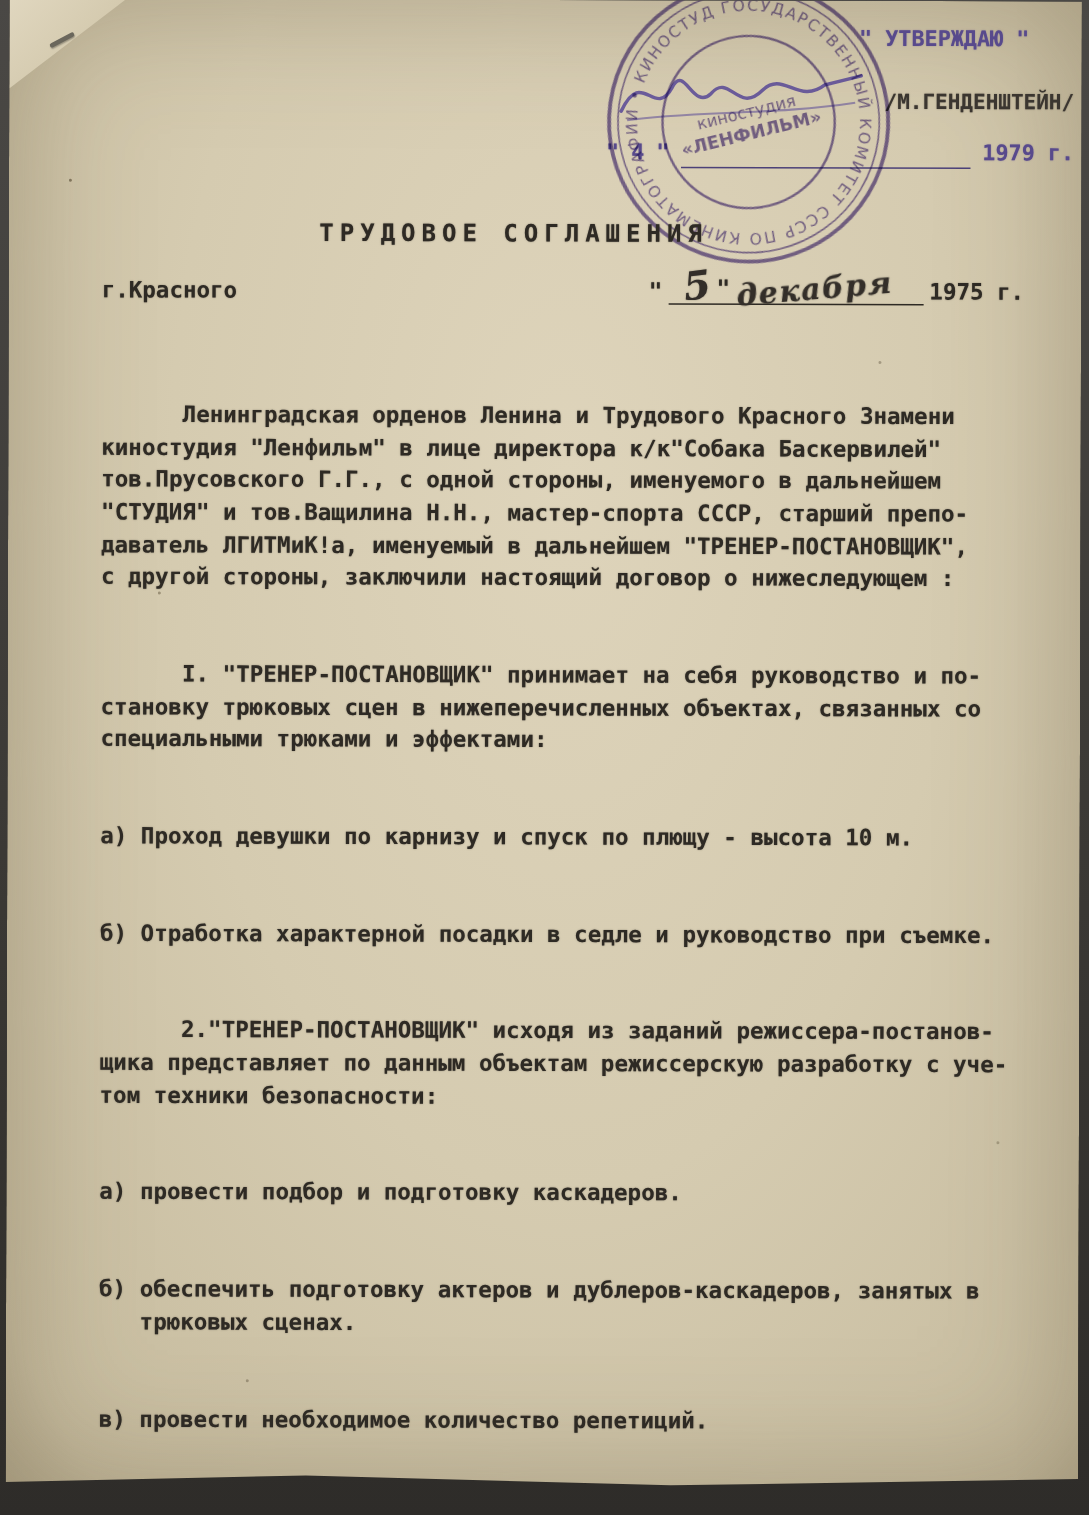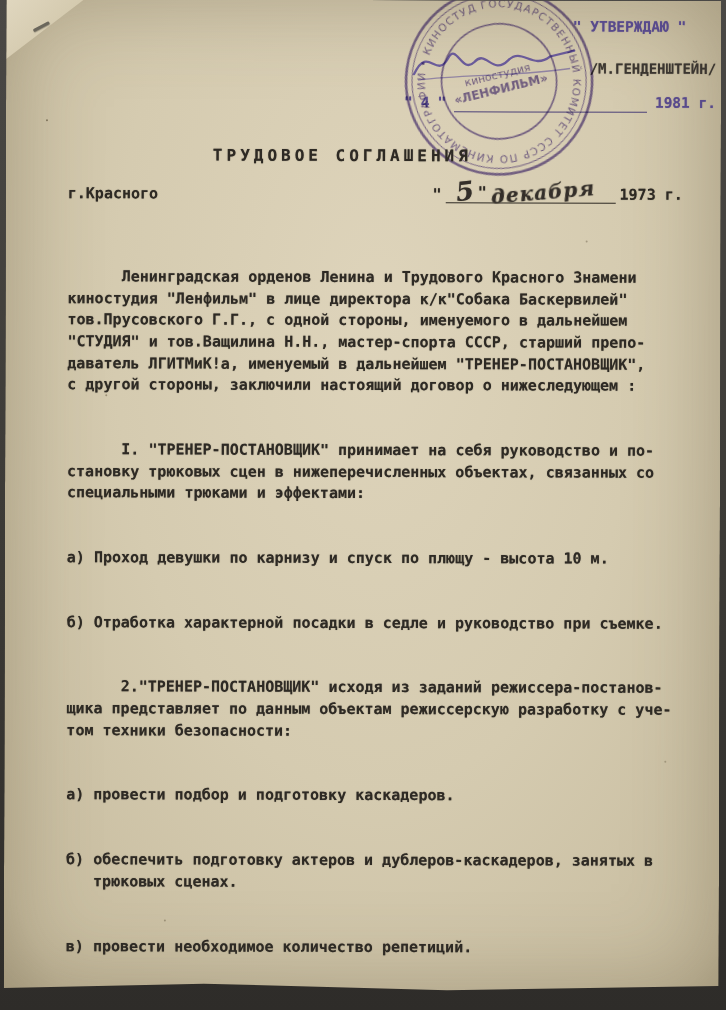--- a/index.html
+++ b/index.html
@@ -112,21 +112,21 @@
           <path d="M4,34 C18,4 26,40 38,18 C46,2 52,34 64,22 C76,8 82,36 98,20 C112,6 122,30 140,16 L164,10" fill="none" stroke="#4a3a93" stroke-width="2.3" stroke-linecap="round" opacity=".85"></path>
           <path d="M8,40 C50,34 110,36 160,28" fill="none" stroke="#4a3a93" stroke-width="1.4" opacity=".55"></path>
         </svg>
         <span class="sig-name">/М.ГЕНДЕНШТЕЙН/</span>
       </div>
       <div class="approval-date">
         <span>"</span>
         <span>4</span>
         <span>"</span>
         <span class="uline"></span>
-        <span>1981 г.</span>
+        <span>1979 г.</span>
       </div>
     </div>
 
     <svg class="stamp" viewBox="0 0 200 200">
       <g fill="none" stroke="#6a55a5">
         <circle cx="100" cy="100" r="94" stroke-width="2.6"></circle>
         <circle cx="100" cy="100" r="88" stroke-width="1"></circle>
         <circle cx="100" cy="100" r="58" stroke-width="1.6"></circle>
       </g>
       <defs>
@@ -143,21 +143,21 @@
 
     <div class="place-date typed">
       <span>г.Красного</span>
       <span class="doc-date">
         <span>"</span>
         <span class="uwrap">
           <span class="hand day">5</span>
           <span>"</span>
           <span class="hand month">декабря</span>
         </span>
-        <span>1973 г.</span>
+        <span>1975 г.</span>
       </span>
     </div>
 
     <div class="body-text">
       <p>      Ленинградская орденов Ленина и Трудового Красного Знамени
 киностудия "Ленфильм" в лице директора к/к"Собака Баскервилей"
 тов.Прусовского Г.Г., с одной стороны, именуемого в дальнейшем
 "СТУДИЯ" и тов.Ващилина Н.Н., мастер-спорта СССР, старший препо-
 даватель ЛГИТМиК!а, именуемый в дальнейшем "ТРЕНЕР-ПОСТАНОВЩИК",
 с другой стороны, заключили настоящий договор о нижеследующем :</p>

